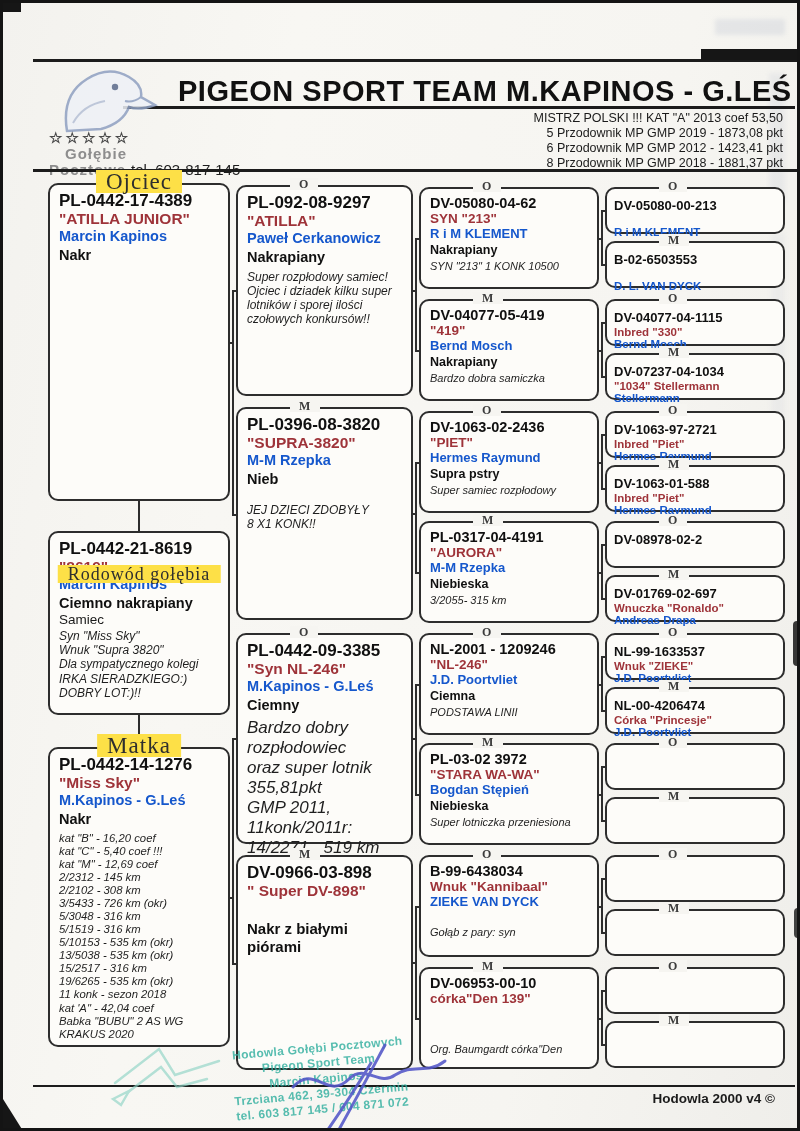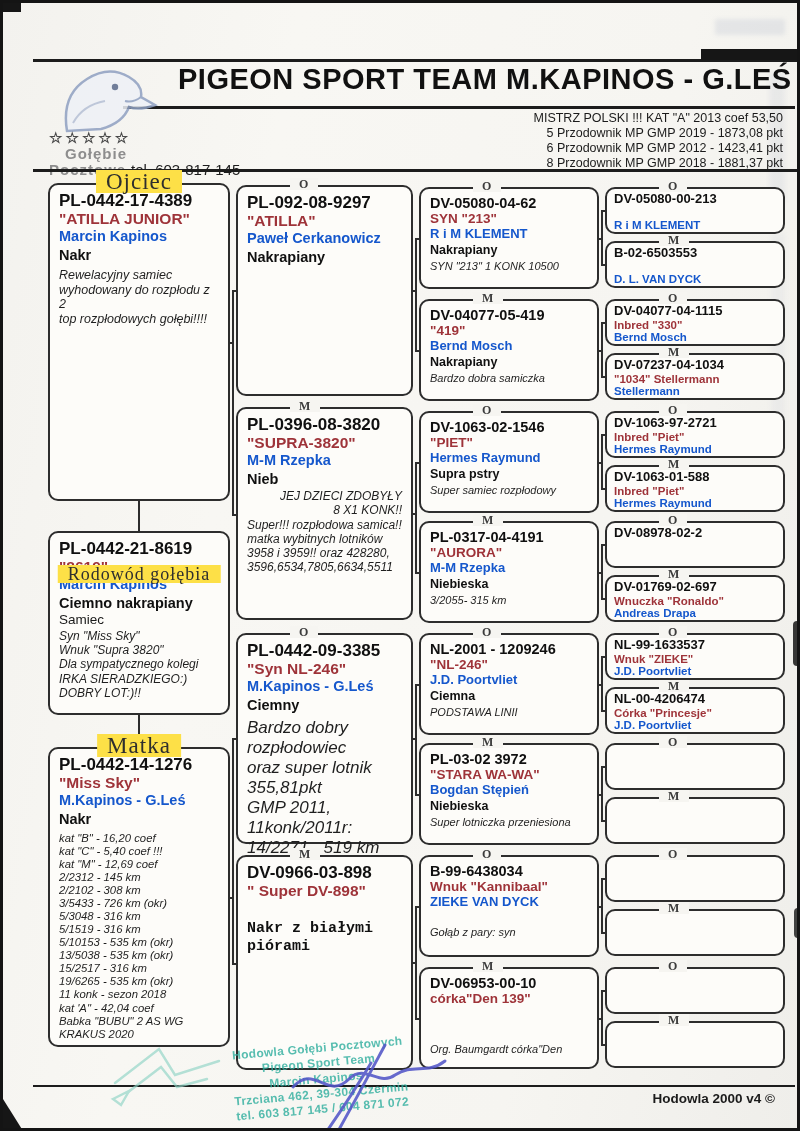--- a/index.html
+++ b/index.html
@@ -5,21 +5,21 @@
   html,body{margin:0;padding:0;background:#c9c9c9;}
   .page{
     position:relative; width:800px; height:1131px; margin:0 auto;
     background:linear-gradient(100deg,#f3f2ee 0%,#f8f7f3 30%,#f6f5f1 70%,#efeeea 100%);
     border:3px solid #141414; box-sizing:border-box; overflow:hidden;
     font-family:"Liberation Sans",sans-serif; color:#191919;
   }
   
   .rule{position:absolute;background:#1c1c1c;}
   .title{
-    position:absolute; left:175px; top:60px; width:612px; text-align:center;
+    position:absolute; left:175px; top:72px; width:612px; text-align:center;
     font-size:29px; font-weight:bold; letter-spacing:.5px; color:#111; white-space:nowrap;
   }
   .logo-stars{position:absolute; left:46px; top:126px; font-size:15px; letter-spacing:3px; color:#4a4a4a; font-weight:bold;}
   .logo-l1{position:absolute; left:62px; top:142px; font-size:15px; font-weight:bold; color:#8d8d8d; letter-spacing:1px;}
   .logo-l2{position:absolute; left:46px; top:158px; font-size:15px; font-weight:bold; color:#8d8d8d; letter-spacing:1px;}
   .phone{position:absolute; left:128px; top:158px; font-size:15px; color:#1d1d1d;}
   .achv{position:absolute; right:14px; top:108px; text-align:right; font-size:12.5px; line-height:1.2; color:#1b1b1b;}
   
   .pbox{
     position:absolute; box-sizing:border-box; background:#fdfcf9;
@@ -34,24 +34,24 @@
     background:#fde047; padding:0 10px; white-space:nowrap;
     font-family:"Liberation Serif",serif; font-weight:normal; font-size:23px; color:#2e2e2e; letter-spacing:1px; line-height:1;
   }
   .tag-mid{font-size:18px; top:-12px;margin-top:44px;}
   .ring{font-weight:bold; font-size:17px; color:#101010; line-height:1.12;}
   .name{font-weight:bold; font-size:15.5px; color:#9e3339; line-height:1.15; min-height:16px;}
   .owner{font-weight:bold; font-size:14.5px; color:#1557cc; line-height:1.15; min-height:15px;}
   .colr{font-weight:bold; font-size:14.5px; color:#101010; line-height:1.2; margin-top:2px;}
   .sex{font-size:13.5px; line-height:1.2;}
   .desc{font-style:italic; font-size:11.6px; line-height:1.18; white-space:pre-line; margin-top:4px; color:#1f1f1f;}
-  .desc-c{font-style:italic; font-size:12px; line-height:1.2; white-space:pre-line; text-align:right; margin-top:1px; color:#1f1f1f;}
+  .desc-c{font-style:italic; font-size:12px; line-height:1.2; white-space:pre-line; text-align:left; margin-top:15px; color:#1f1f1f;}
   .c3 .ring{font-size:14.5px;} .c3 .name{font-size:13.5px; min-height:14px;} .c3 .owner{font-size:13px; min-height:14px;}
   .c3 .colr{font-size:12.5px; margin-top:1px; min-height:13px;} .c3 .desc{font-size:11px; margin-top:2px;}
-  .c4{padding:3px 7px;} .c4 .ring{font-size:13px;} .c4 .name{font-size:11.5px; min-height:12px; line-height:1.1;}
+  .c4{padding:3px 7px;} .c4 .ring{font-size:13px;margin-top:7px;} .c4 .name{font-size:11.5px; min-height:12px; line-height:1.1;}
   .c4 .owner{font-size:11.5px; line-height:1.1; min-height:12px;}
   .m-desc{font-size:11.3px; line-height:1.155;}
   
   .vline{position:absolute; width:2px; background:#2d2d2d; z-index:1;}
   .hline{position:absolute; height:2px; background:#2d2d2d; z-index:1;}
   
   .footer-soft{position:absolute; right:22px; top:1088px; font-size:13.5px; font-weight:bold; color:#1b1b1b;}
   .stamp{
     position:absolute; left:192px; top:1038px; width:250px; z-index:6; opacity:.8;
     transform:rotate(-5deg); text-align:center; color:#2fae9e; font-weight:bold;
@@ -99,23 +99,20 @@
     <div>8 Przodownik MP GMP 2018  - 1881,37 pkt</div>
   </div>
   <div class="rule" style="left:30px;top:166px;width:765px;height:2.5px;"></div>
 
   <div class="pbox" style="left:45px;top:180px;width:182px;height:318px;">
     <span class="tag-big">Ojciec</span>
     <div class="ring">PL-0442-17-4389</div>
     <div class="name">"ATILLA JUNIOR"</div>
     <div class="owner">Marcin Kapinos</div>
     <div class="colr">Nakr</div>
-    <div class="desc" style="font-size:12.5px;">Rewelacyjny samiec
-wyhodowany do rozpłodu z 2
-top rozpłodowych gołębi!!!!</div>
   </div>
 
   <div class="pbox" style="left:45px;top:528px;width:182px;height:184px;">
     <span class="tag-big tag-mid">Rodowód gołębia</span>
     <div class="ring">PL-0442-21-8619</div>
     <div class="name">"8619"</div>
     <div class="owner">Marcin Kapinos</div>
     <div class="colr">Ciemno nakrapiany</div>
     <div class="sex">Samiec</div>
     <div class="desc" style="font-size:12px;margin-top:1px;">Syn "Miss Sky"
@@ -148,34 +145,34 @@
 Babka "BUBU" 2 AS WG
 KRAKUS 2020</div>
   </div>
 
   <div class="pbox" style="left:233px;top:182px;width:177px;height:211px;">
     <span class="tag">O</span>
     <div class="ring">PL-092-08-9297</div>
     <div class="name">"ATILLA"</div>
     <div class="owner">Paweł Cerkanowicz</div>
     <div class="colr">Nakrapiany</div>
+    <div class="desc" style="font-size:12px;">Super rozpłodowy samiec!
+Ojciec i dziadek kilku super
+lotników i sporej ilości
+czołowych konkursów!!</div>
   </div>
 
   <div class="pbox" style="left:233px;top:404px;width:177px;height:213px;">
     <span class="tag">M</span>
     <div class="ring">PL-0396-08-3820</div>
     <div class="name">"SUPRA-3820"</div>
     <div class="owner">M-M Rzepka</div>
     <div class="colr">Nieb</div>
     <div class="desc-c">JEJ DZIECI ZDOBYŁY
 8 X1 KONK!!</div>
-    <div class="desc" style="font-size:12px;margin-top:0;">Super!!! rozpłodowa samica!!
-matka wybitnych lotników
-3958 i 3959!! oraz 428280,
-3596,6534,7805,6634,5511</div>
   </div>
 
   <div class="pbox" style="left:233px;top:630px;width:177px;height:211px;">
     <span class="tag">O</span>
     <div class="ring">PL-0442-09-3385</div>
     <div class="name">"Syn NL-246"</div>
     <div class="owner">M.Kapinos - G.Leś</div>
     <div class="colr">Ciemny</div>
     <div class="desc" style="font-size:17px;">Bardzo dobry rozpłodowiec
 oraz super lotnik 355,81pkt
@@ -186,42 +183,42 @@
 20/3520 - 111 km
 28/2896 - 304 km
 33/3486 - 304 km</div>
   </div>
 
   <div class="pbox" style="left:233px;top:852px;width:177px;height:215px;">
     <span class="tag">M</span>
     <div class="ring">DV-0966-03-898</div>
     <div class="name">" Super DV-898"</div>
     <div class="owner" style="min-height:18px;"></div>
-    <div class="colr" style="font-size:15px;font-family:Liberation Mono, monospace;">Nakr z białymi piórami</div>
+    <div class="colr" style="font-size:15px;">Nakr z białymi piórami</div>
   </div>
 
   <div class="pbox c3" style="left:416px;top:184px;width:180px;height:102px;">
     <span class="tag">O</span>
     <div class="ring">DV-05080-04-62</div>
     <div class="name">SYN "213"</div>
     <div class="owner">R i M KLEMENT</div>
     <div class="colr">Nakrapiany</div>
     <div class="desc">SYN "213" 1 KONK 10500</div>
   </div>
   <div class="pbox c3" style="left:416px;top:296px;width:180px;height:102px;">
     <span class="tag">M</span>
     <div class="ring">DV-04077-05-419</div>
     <div class="name">"419"</div>
     <div class="owner">Bernd Mosch</div>
     <div class="colr">Nakrapiany</div>
     <div class="desc">Bardzo dobra samiczka</div>
   </div>
   <div class="pbox c3" style="left:416px;top:408px;width:180px;height:102px;">
     <span class="tag">O</span>
-    <div class="ring">DV-1063-02-1546</div>
+    <div class="ring">DV-1063-02-2436</div>
     <div class="name">"PIET"</div>
     <div class="owner">Hermes Raymund</div>
     <div class="colr">Supra pstry</div>
     <div class="desc">Super samiec rozpłodowy</div>
   </div>
   <div class="pbox c3" style="left:416px;top:518px;width:180px;height:102px;">
     <span class="tag">M</span>
     <div class="ring">PL-0317-04-4191</div>
     <div class="name">"AURORA"</div>
     <div class="owner">M-M Rzepka</div>

